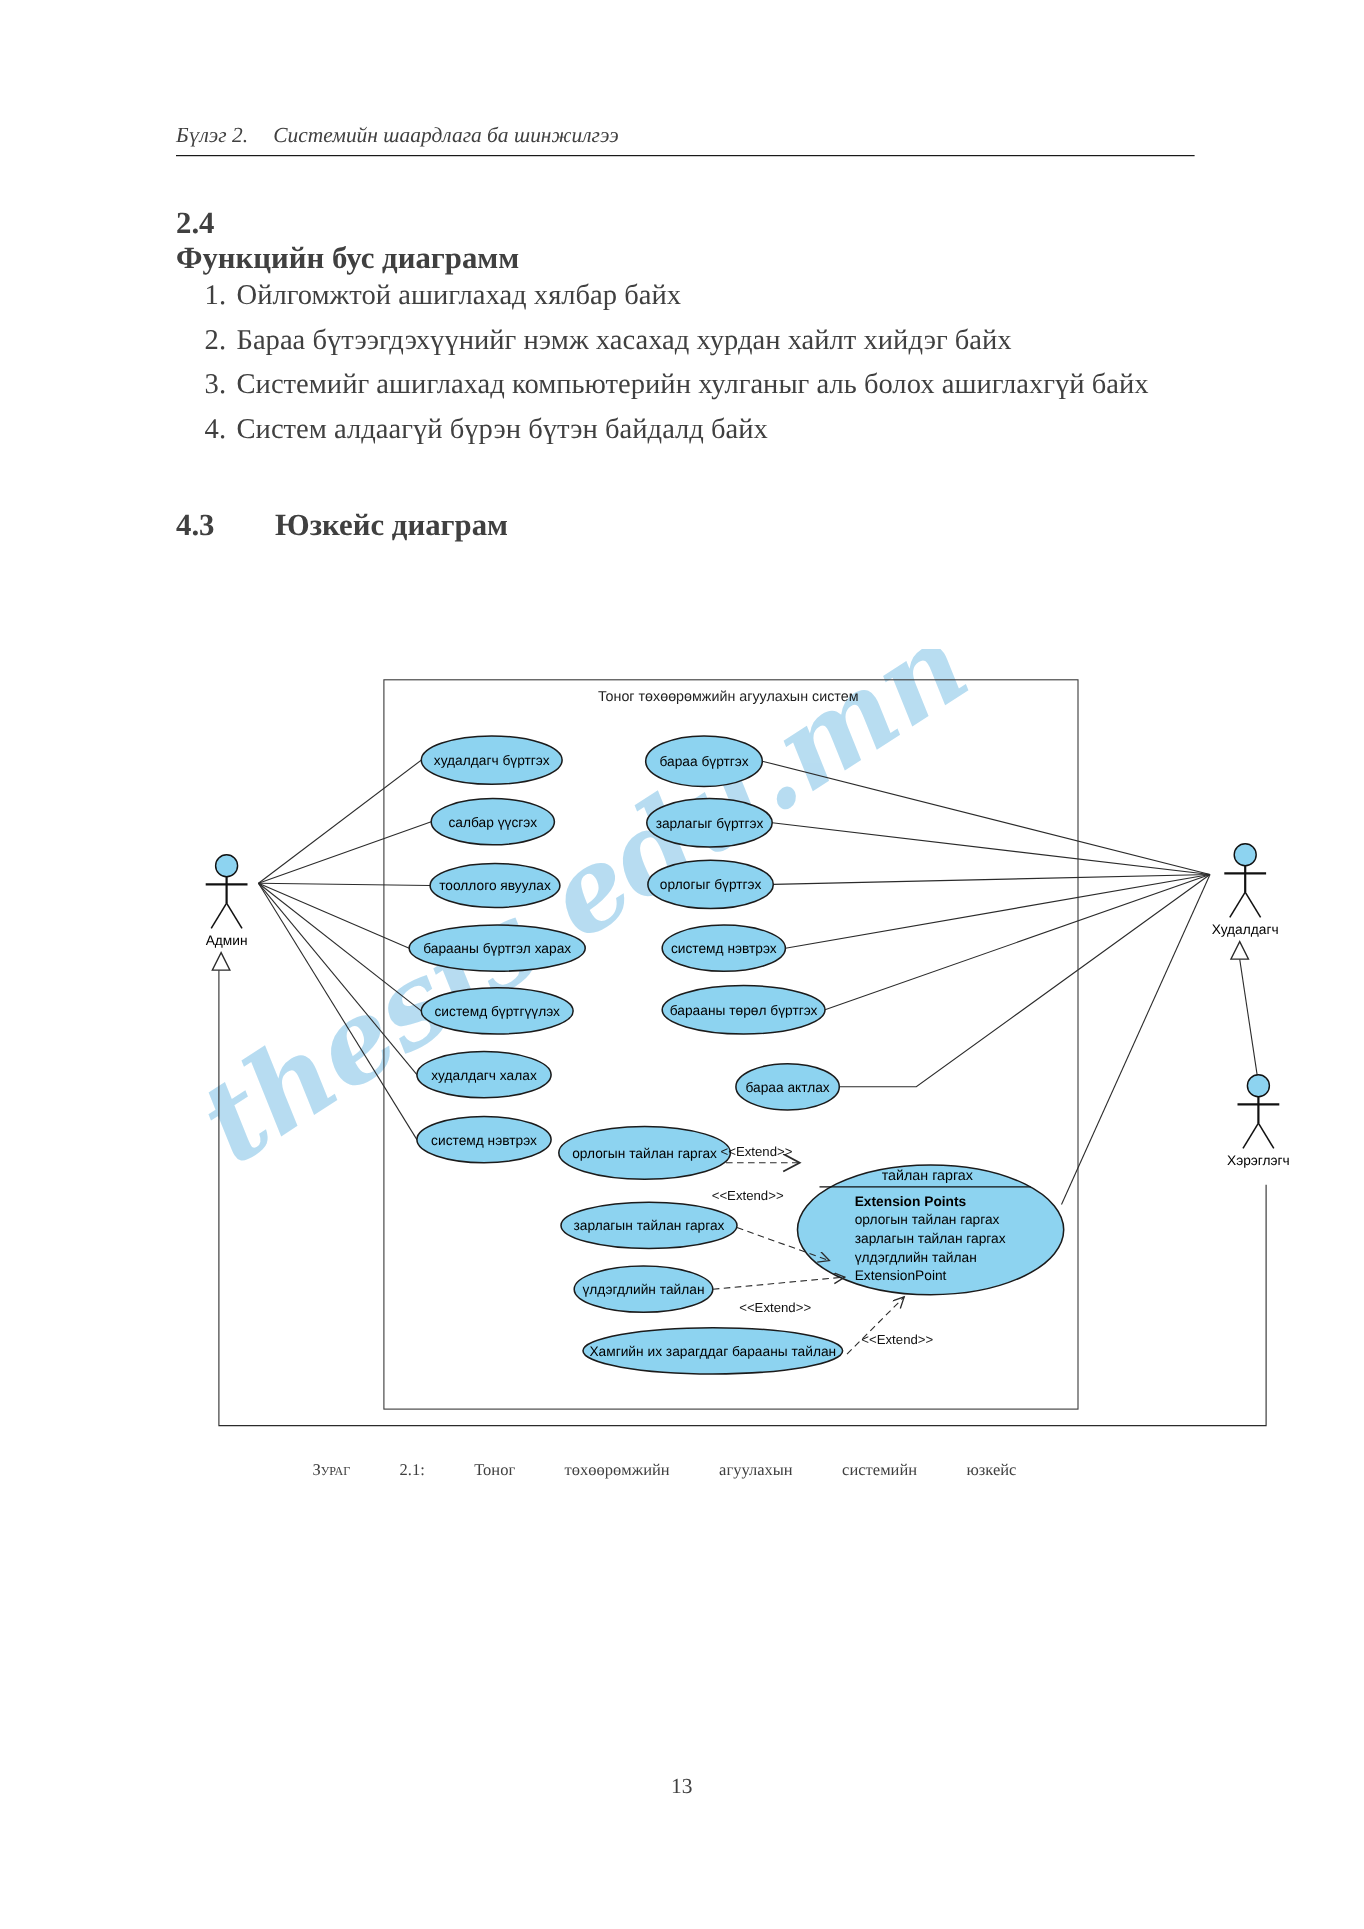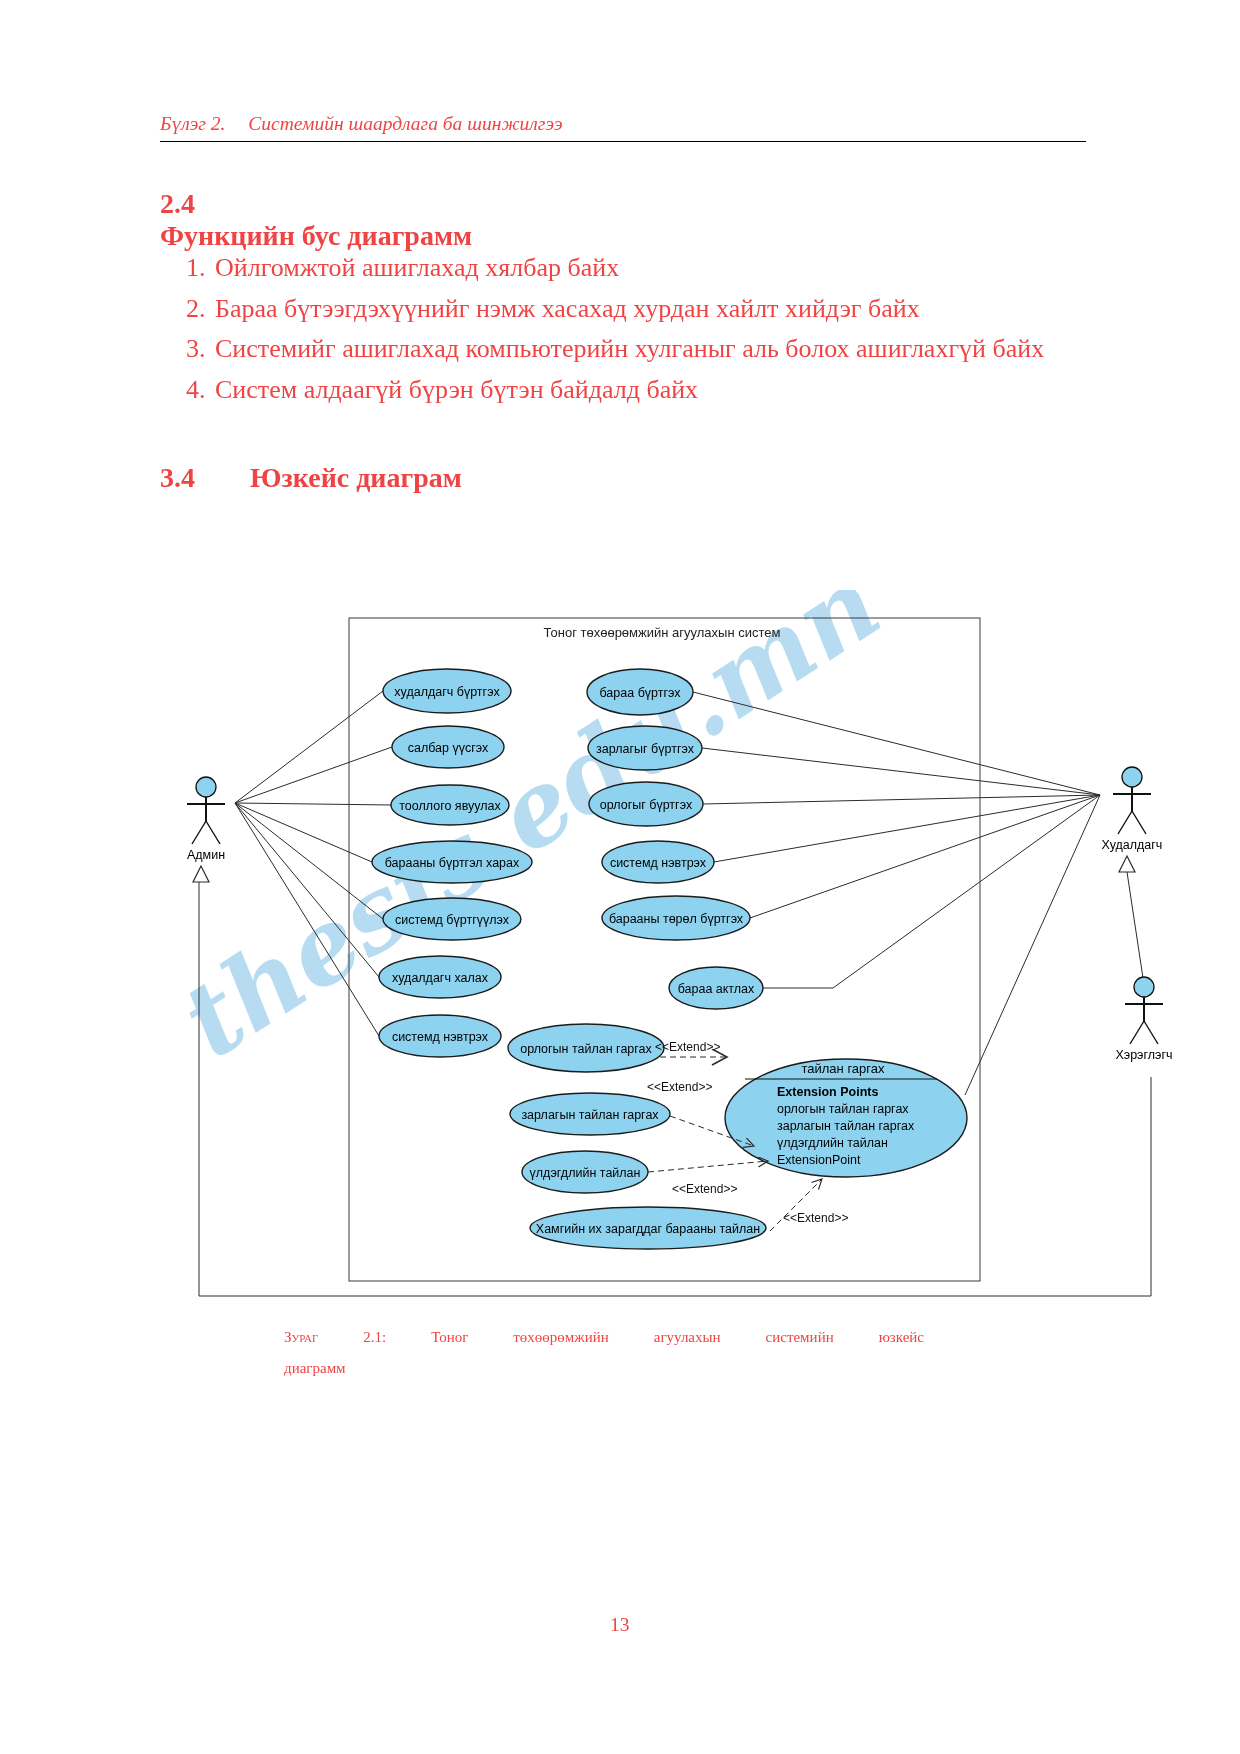--- a/index.html
+++ b/index.html
@@ -1,19 +1,19 @@
 <!DOCTYPE html>
 <html><head>
 <meta charset="utf-8">
 <style>
   html,body { margin:0; padding:0; background:#e8e8e8; }
   .page {
     position:relative; width:1240px; height:1754px; margin:0 auto;
     background:#ffffff; overflow:hidden;
-    font-family:"Liberation Serif", serif; color:#ef4444;
+    font-family:"Liberation Serif", serif; color:#404040;
   }
   .chap-header {
     position:absolute; left:160px; top:113px; width:925px;
     font-style:italic; font-size:19.5px; white-space:nowrap;
   }
   .chap-header .chap-no { margin-right:18px; }
   .header-rule {
     position:absolute; left:160px; top:141px; width:926px; height:0;
     border-top:1.6px solid #000;
   }
@@ -57,21 +57,21 @@
   </div>
 
   <div class="nf-list">
     <div class="li"><span class="num">1.</span><span>Ойлгомжтой ашиглахад хялбар байх</span></div>
     <div class="li"><span class="num">2.</span><span>Бараа бүтээгдэхүүнийг нэмж хасахад хурдан хайлт хийдэг байх</span></div>
     <div class="li"><span class="num">3.</span><span>Системийг ашиглахад компьютерийн хулганыг аль болох ашиглахгүй байх</span></div>
     <div class="li"><span class="num">4.</span><span>Систем алдаагүй бүрэн бүтэн байдалд байх</span></div>
   </div>
 
   <div class="sec-head sec-25">
-    <span class="sec-no">3.4</span>
+    <span class="sec-no">4.3</span>
     <span>Юзкейс диаграм</span>
   </div>
 
   <svg class="figure-svg" width="1040" height="716" viewBox="0 0 1040 716" id="diagram-svg">
       <defs>
         <marker id="arr" markerWidth="14" markerHeight="12" refX="11" refY="5" orient="auto" markerUnits="userSpaceOnUse">
           <path d="M1,0 L11,5 L1,10" fill="none" stroke="#2b2b2b" stroke-width="1.2"></path>
         </marker>
         <marker id="arrbig" markerWidth="20" markerHeight="18" refX="16" refY="8" orient="auto" markerUnits="userSpaceOnUse">
           <path d="M1,0 L16,8 L1,16" fill="none" stroke="#2b2b2b" stroke-width="1.6"></path>
@@ -208,17 +208,16 @@
       <text x="497" y="501" font-size="12" fill="#111">&lt;&lt;Extend&gt;&gt;</text>
       <text x="522" y="603" font-size="12" fill="#111">&lt;&lt;Extend&gt;&gt;</text>
       <text x="633" y="632" font-size="12" fill="#111">&lt;&lt;Extend&gt;&gt;</text>
     </svg>
 
   <div class="caption">
     <div class="cap-line1">
       <span class="cap-label">Зураг 2.1:</span>
       <span>Тоног төхөөрөмжийн агуулахын системийн юзкейс</span>
     </div>
-    <div class="cap-line2">диаграмм</div>
   </div>
 
   <div class="page-number">13</div>
 </div>
 
 </body></html>

